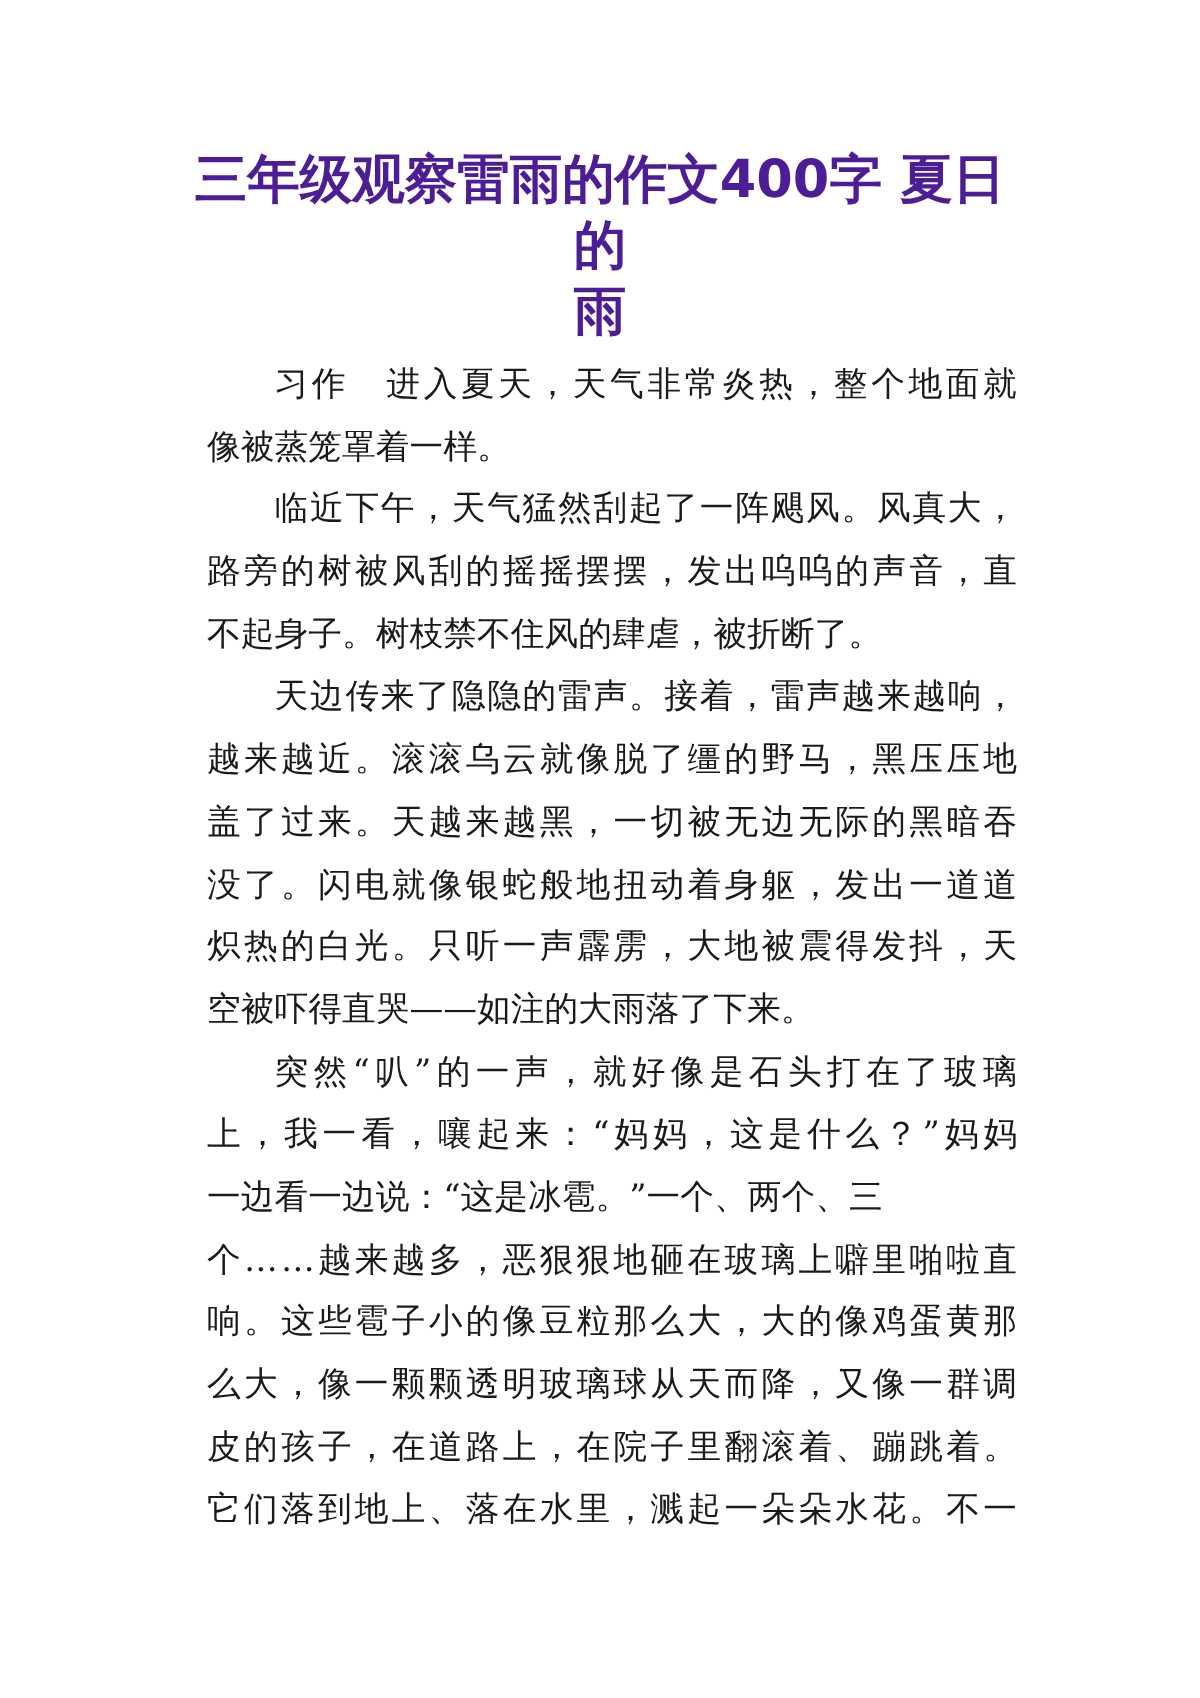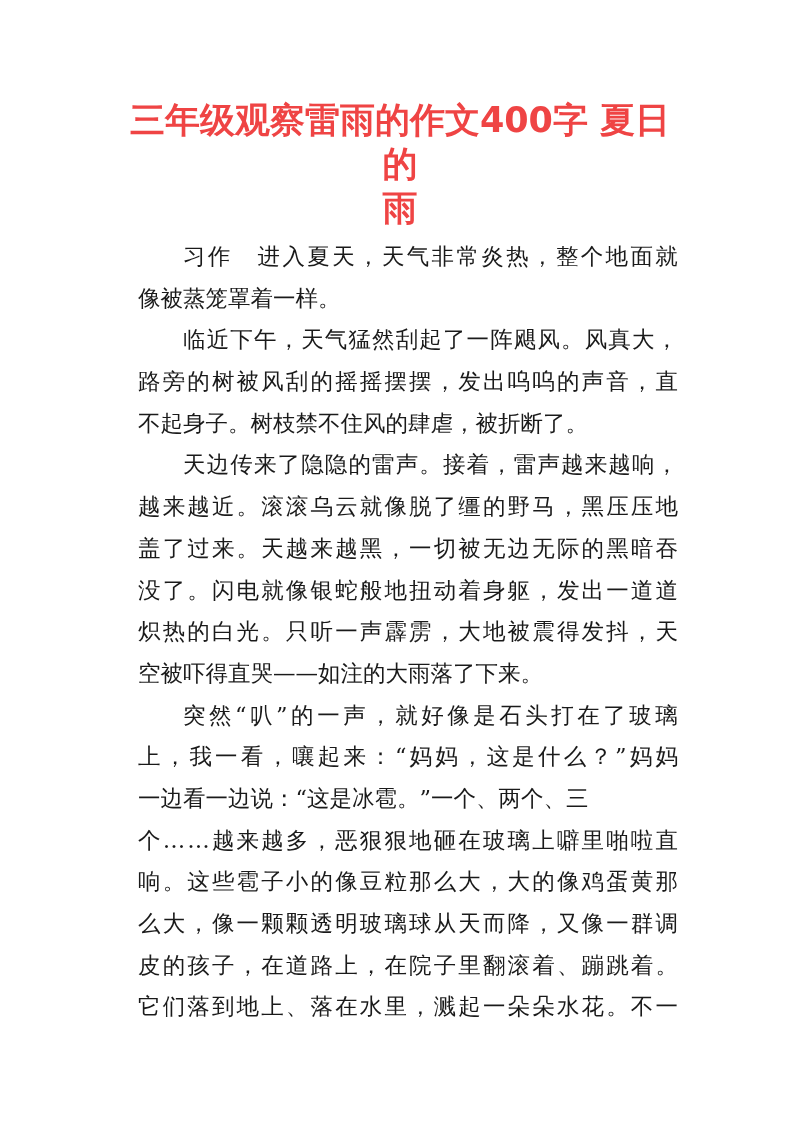--- a/index.html
+++ b/index.html
@@ -1,21 +1,21 @@
 <!DOCTYPE html>
 <html><head>
   <meta charset="utf-8">
   <style>
     html, body { margin: 0; padding: 0; background: #ffffff; }
     body { width: 800px; height: 1132px; position: relative; overflow: hidden; }
     .page { position: absolute; left: 0; top: 0; width: 800px; height: 1132px; background: #ffffff; }
     .title {
       position: absolute; left: 120px; width: 560px; top: 98px;
       text-align: center; font-family: "DejaVu Sans", "Liberation Sans", sans-serif;
-      font-weight: bold; font-size: 35px; line-height: 44px; color: #ef4444;
+      font-weight: bold; font-size: 35px; line-height: 44px; color: #4c1d95;
     }
     .body-text {
       position: absolute; left: 138px; top: 236px; width: 540px;
       font-family: "DejaVu Serif", "Liberation Serif", serif;
       font-size: 22.5px; color: #1a1a1a;
     }
     .line { height: 41.7px; line-height: 41.7px; white-space: nowrap; display: flex; justify-content: space-between; }
     .line.last { justify-content: flex-start; }
     .line span.ch { display: inline-block; }
     .indent { padding-left: 45px; }

